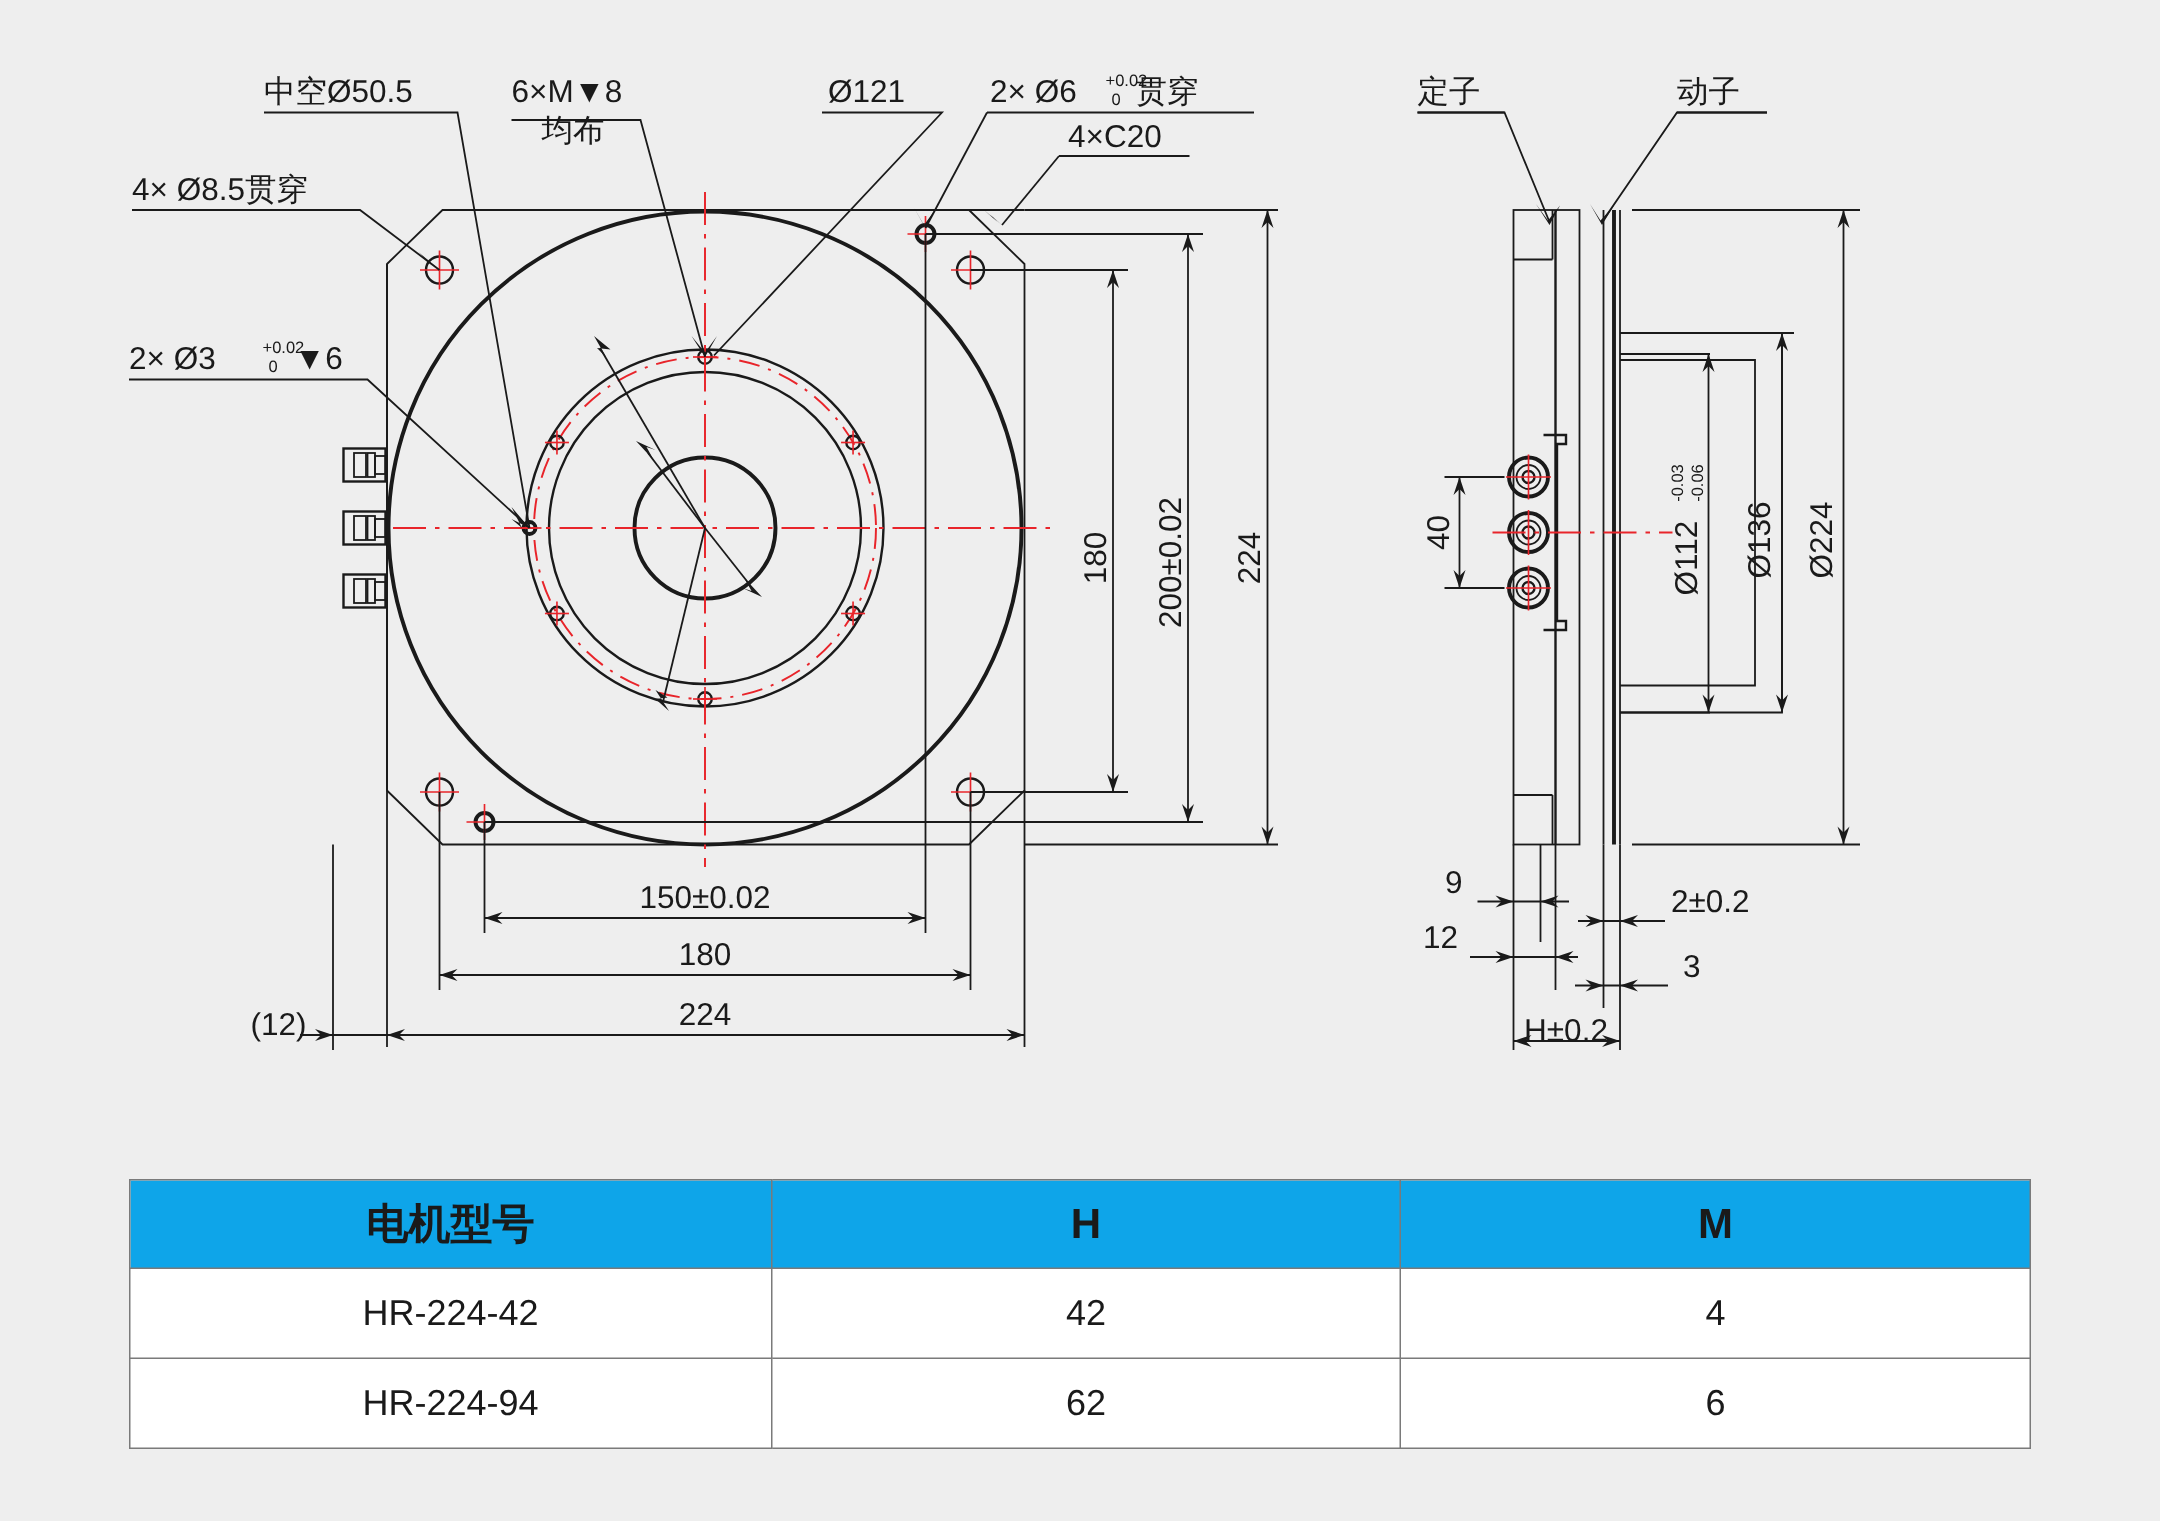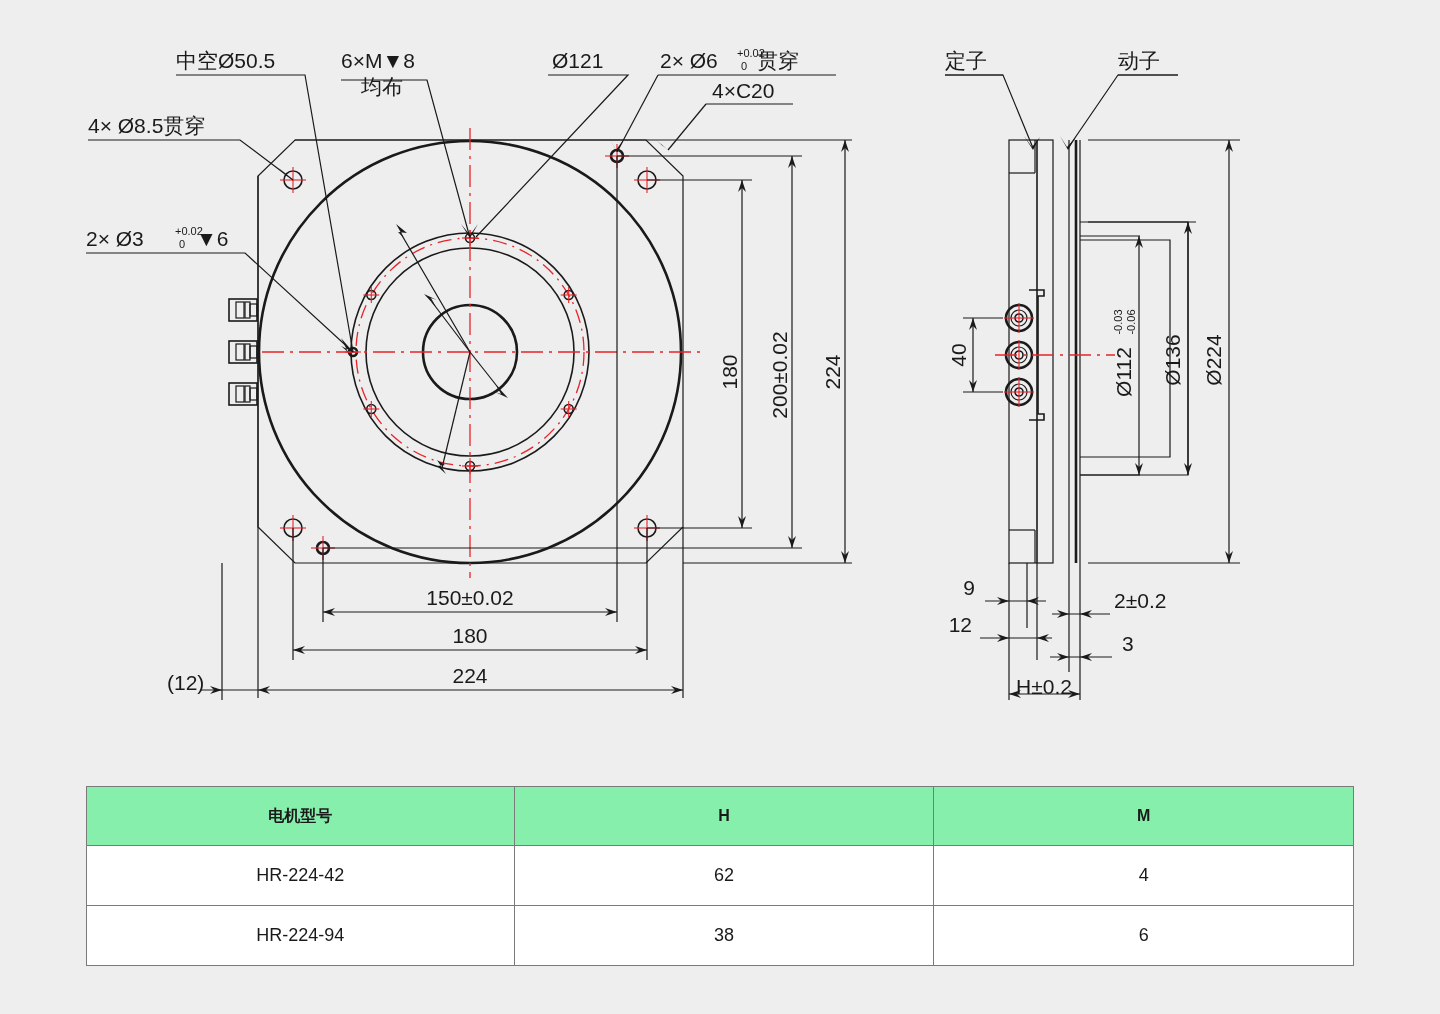--- a/index.html
+++ b/index.html
@@ -30,29 +30,29 @@
     border-collapse:collapse;
     background:#ffffff;
   }
   #spec-table th,#spec-table td{
     border:1px solid #7a7a7a;
     text-align:center;
     font-weight:normal;
     color:#1a1a1a;
   }
   #spec-table th{
-    background:#86efac;
+    background:#0ea5e9;
     height:56px;
-    font-size:16px;
+    font-size:28px;
     font-weight:bold;
     margin-top:28px;
   }
   #spec-table td{
     height:57px;
-    font-size:18px;
+    font-size:24px;
     background:#ffffff;
   }
   #spec-table col.c1{width:428px;}
   #spec-table col.c2{width:420px;}
   #spec-table col.c3{width:420px;}
 </style>
 </head>
 <body>
 
 <svg id="drawing" viewBox="0 0 1440 1014">
@@ -452,22 +452,22 @@
   <thead>
     <tr>
       <th>电机型号</th>
       <th>H</th>
       <th>M</th>
     </tr>
   </thead>
   <tbody>
     <tr>
       <td>HR-224-42</td>
-      <td>62</td>
+      <td>42</td>
       <td>4</td>
     </tr>
     <tr>
       <td>HR-224-94</td>
-      <td>38</td>
+      <td>62</td>
       <td>6</td>
     </tr>
   </tbody>
 </table>
 
 </body></html>

